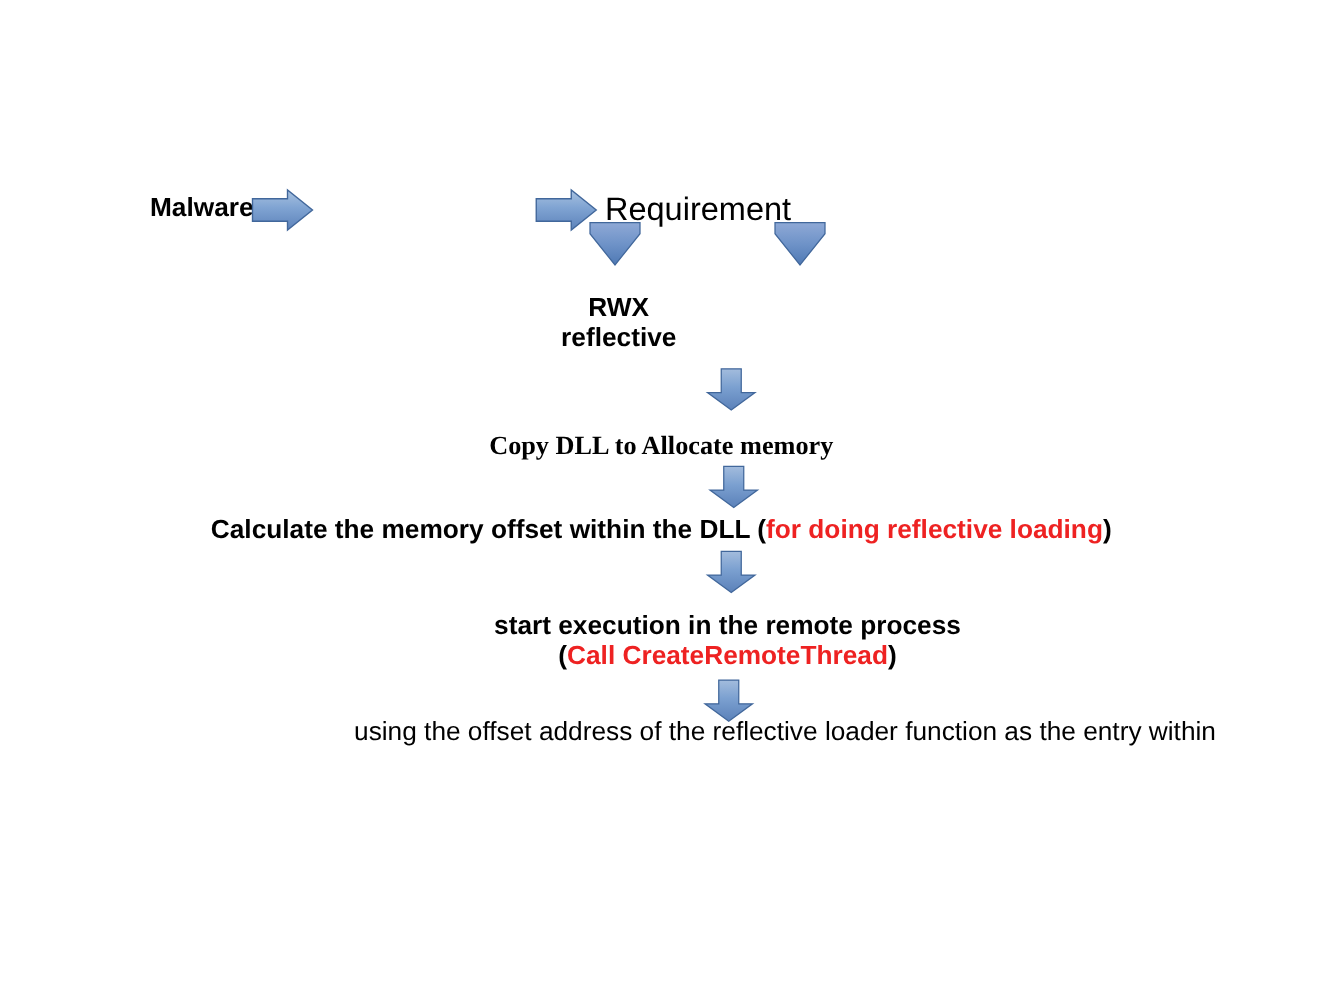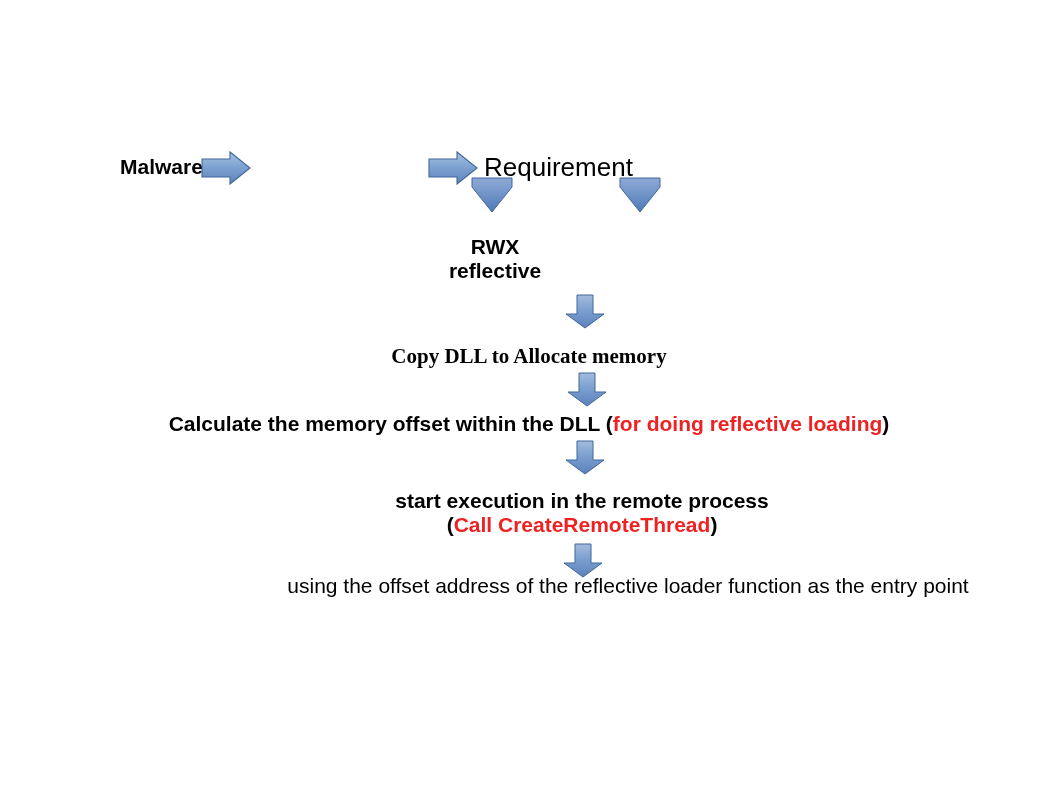--- a/index.html
+++ b/index.html
@@ -176,16 +176,16 @@
           <stop offset="0%" stop-color="#a3bcdd"></stop>
           <stop offset="45%" stop-color="#7ba0d0"></stop>
           <stop offset="100%" stop-color="#5b81b9"></stop>
         </linearGradient>
       </defs>
       <polygon points="14,1 30,1 30,20 41,20 22,34 3,20 14,20" fill="url(#gd4)" stroke="#41679b" stroke-width="1"></polygon>
     </svg>
   </div>
 
   <div class="node normal" style="left:0px; top:574px; width:1256px; text-align:center; font-size:21px;">
-    <span>using the offset address of the reflective loader function as the entry point</span>
+    <span>using the offset address of the reflective loader function as the entry within</span>
   </div>
 
 </div>
 
 </body></html>

